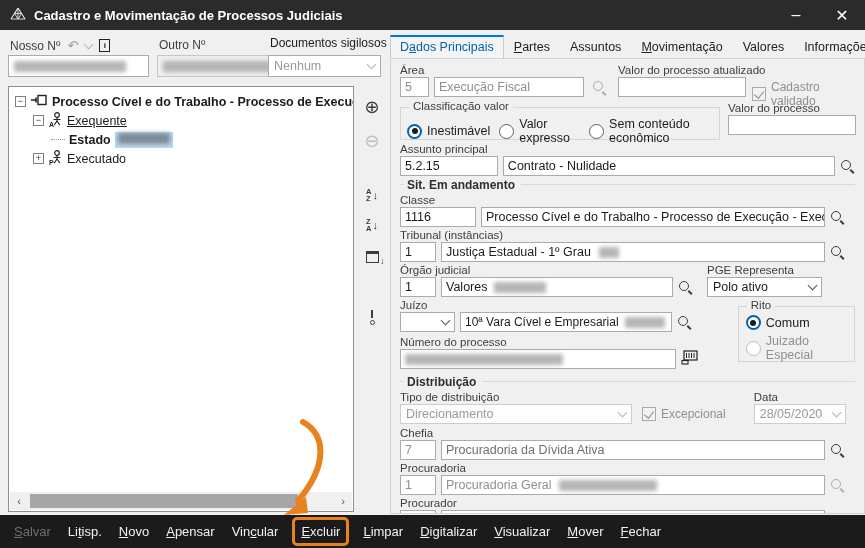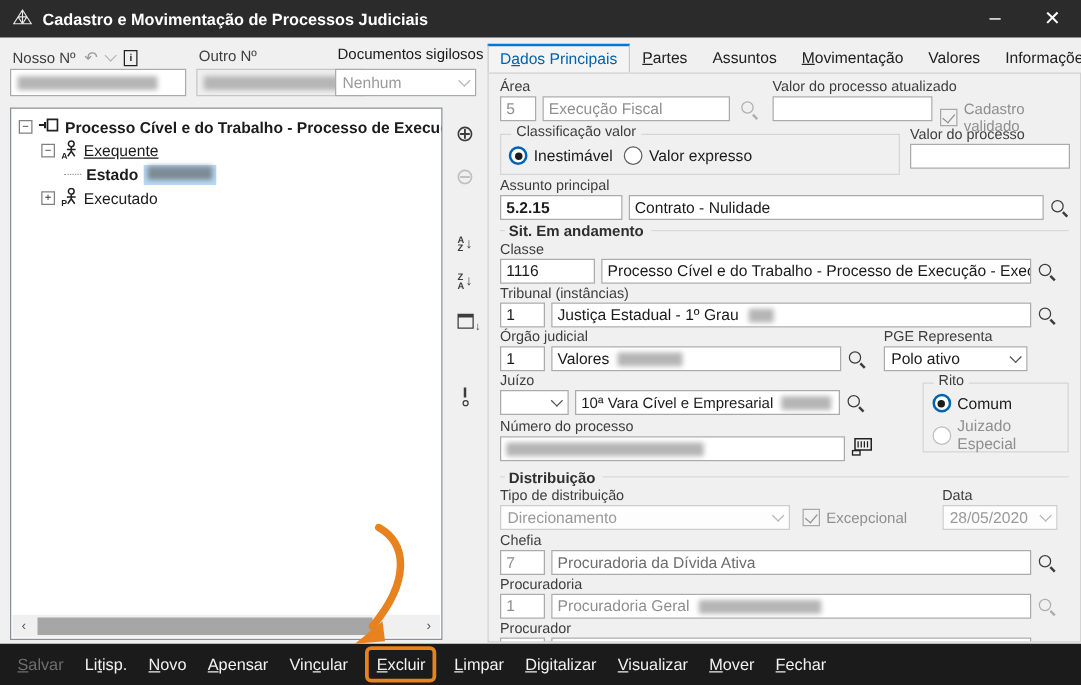--- a/index.html
+++ b/index.html
@@ -66,21 +66,21 @@
   .sort-ic { display:flex; align-items:center; gap:1px; color:#3c3c3c; }
   .sort-ic .letters { display:flex; flex-direction:column; font-size:7.5px; line-height:7px; font-weight:bold; }
   .sort-ic .darr { font-size:11px; }
   .cal-ic { position:relative; width:13px; height:12px; border:1.4px solid #3c3c3c; border-top:3px solid #3c3c3c; }
   .cal-ic::after { content:'↓'; position:absolute; right:-7px; bottom:-4px; font-size:9px; color:#3c3c3c; }
   .excl-ic { display:flex; flex-direction:column; align-items:center; }
   .excl-ic .bar { width:2.5px; height:8px; background:#3c3c3c; }
   .excl-ic .dot { width:5px; height:5px; border:1.5px solid #3c3c3c; border-radius:50%; margin-top:2px; }
 
   
-  .tabbar { position:absolute; left:390px; top:35px; width:475px; height:23px; display:flex; align-items:flex-start; }
+  .tabbar { position:absolute; left:390px; top:35px; width:475px; height:23px; display:flex; align-items:center; }
   .tab { padding:3px 9px 4px; font-size:12.5px; color:#222; border:1px solid transparent; border-bottom:none; white-space:nowrap; }
   .tab.active { color:#0063b1; background:#f4f4f4; border-color:#0078d7 #c9c9c9 transparent #c9c9c9; border-top-width:2px; }
 
   
   .content { position:absolute; left:390px; top:58px; width:475px; height:456px; background:#f0f0f0; border:1px solid #d2d2d2; padding:4px 9px 0 9px; overflow:hidden; }
   .flabel { font-size:11.5px; color:#3d3d3d; height:14px; line-height:14px; }
   .frow { display:flex; align-items:center; gap:5px; height:20px; margin-bottom:1px; }
   .in { border:1px solid #ababab; background:#fff; height:20px; display:flex; align-items:center; padding:0 4px; font-size:12.5px; white-space:nowrap; overflow:hidden; }
   .in.dim { color:#8f8f8f; }
   .gray-txt { color:#8f8f8f; }
@@ -253,30 +253,34 @@
         <span class="gb-label">Classificação valor</span>
         <div style="display:flex;align-items:center;gap:9px;padding:9px 0 0 6px;">
           <span class="radio-item">
             <span class="radio"></span>
             <span>Inestimável</span>
           </span>
           <span class="radio-item">
             <span class="radio off"></span>
             <span>Valor expresso</span>
           </span>
+          <span class="radio-item">
+            <span class="radio off"></span>
+            <span>Sem conteúdo econômico</span>
+          </span>
         </div>
       </div>
 
       <span class="flabel" style="position:absolute;left:328px;top:38px;">Valor do processo</span>
       <div class="in" style="position:absolute;left:328px;top:52px;width:128px;"></div>
     </div>
 
     <div class="flabel">Assunto principal</div>
     <div class="frow">
-      <div class="in" style="width:100px;font-weight:bold;">5.2.15</div>
+      <div class="in" style="width:100px;">5.2.15</div>
       <div class="in" style="width:340px;">Contrato - Nulidade</div>
       <span class="mag"></span>
     </div>
 
     <div class="section">
         <span>Sit.  Em andamento</span>
       </div>
 
     <div class="flabel">Classe</div>
     <div class="frow">

